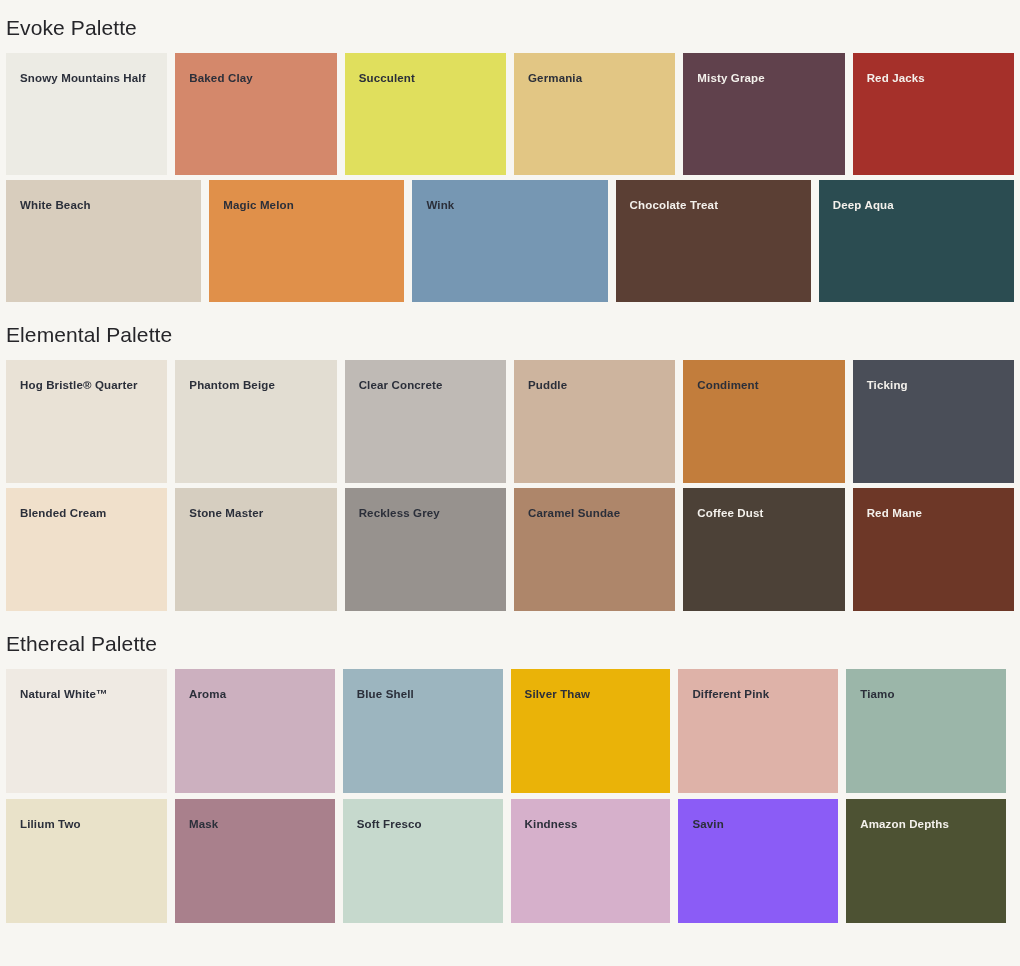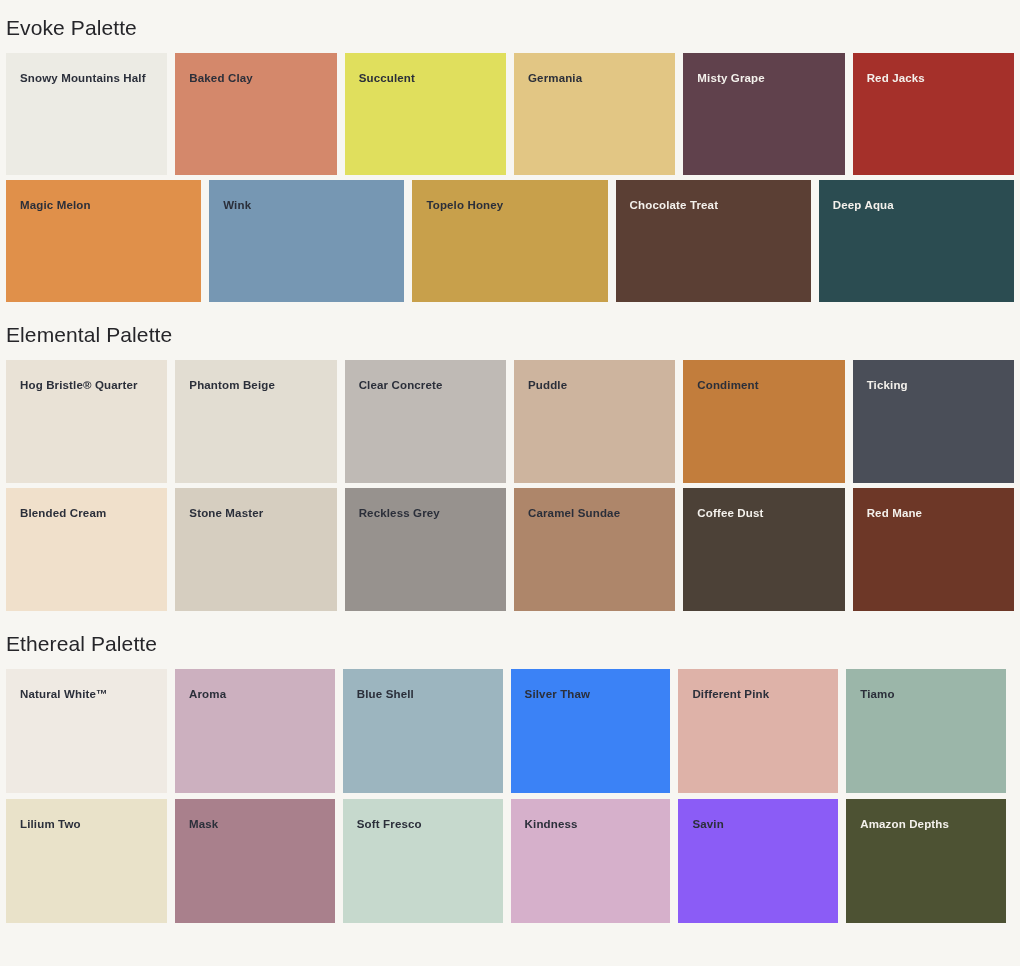--- a/index.html
+++ b/index.html
@@ -102,28 +102,28 @@
           <span class="swatch-label" style="color: rgb(43, 47, 58);">Germania</span>
         </div>
         <div class="swatch dark" style="background-color: rgb(96, 65, 76);">
           <span class="swatch-label" style="color: rgb(244, 241, 236);">Misty Grape</span>
         </div>
         <div class="swatch dark" style="background-color: rgb(165, 48, 42);">
           <span class="swatch-label" style="color: rgb(244, 241, 236);">Red Jacks</span>
         </div>
       </div>
       <div class="swatch-row">
+        <div class="swatch light" style="background-color: rgb(216, 205, 189);">
+          <span class="swatch-label" style="color: rgb(43, 47, 58);">White Beach</span>
+        </div>
         <div class="swatch light" style="background-color: rgb(224, 144, 74);">
           <span class="swatch-label" style="color: rgb(43, 47, 58);">Magic Melon</span>
         </div>
         <div class="swatch light" style="background-color: rgb(118, 151, 179);">
           <span class="swatch-label" style="color: rgb(43, 47, 58);">Wink</span>
-        </div>
-        <div class="swatch light" style="background-color: rgb(200, 160, 75);">
-          <span class="swatch-label" style="color: rgb(43, 47, 58);">Topelo Honey</span>
         </div>
         <div class="swatch dark" style="background-color: rgb(91, 63, 52);">
           <span class="swatch-label" style="color: rgb(244, 241, 236);">Chocolate Treat</span>
         </div>
         <div class="swatch dark" style="background-color: rgb(43, 76, 81); text-decoration: underline;">
           <span class="swatch-label" style="color: rgb(244, 241, 236);">Deep Aqua</span>
         </div>
       </div>
     </div>
   </section>
@@ -180,21 +180,21 @@
       <div class="swatch-row">
         <div class="swatch light" style="background-color: rgb(239, 234, 227);">
           <span class="swatch-label" style="color: rgb(43, 47, 58);">Natural White™</span>
         </div>
         <div class="swatch light" style="background-color: rgb(204, 176, 191);">
           <span class="swatch-label" style="color: rgb(43, 47, 58);">Aroma</span>
         </div>
         <div class="swatch light" style="background-color: rgb(156, 181, 191);">
           <span class="swatch-label" style="color: rgb(43, 47, 58);">Blue Shell</span>
         </div>
-        <div class="swatch light" style="background-color: #3b82f6;">
+        <div class="swatch light" style="background-color: #eab308;">
           <span class="swatch-label" style="color: rgb(43, 47, 58);">Silver Thaw</span>
         </div>
         <div class="swatch light" style="background-color: rgb(222, 178, 168);">
           <span class="swatch-label" style="color: rgb(43, 47, 58);">Different Pink</span>
         </div>
         <div class="swatch light" style="background-color: rgb(155, 182, 169);">
           <span class="swatch-label" style="color: rgb(43, 47, 58);">Tiamo</span>
         </div>
       </div>
       <div class="swatch-row">

